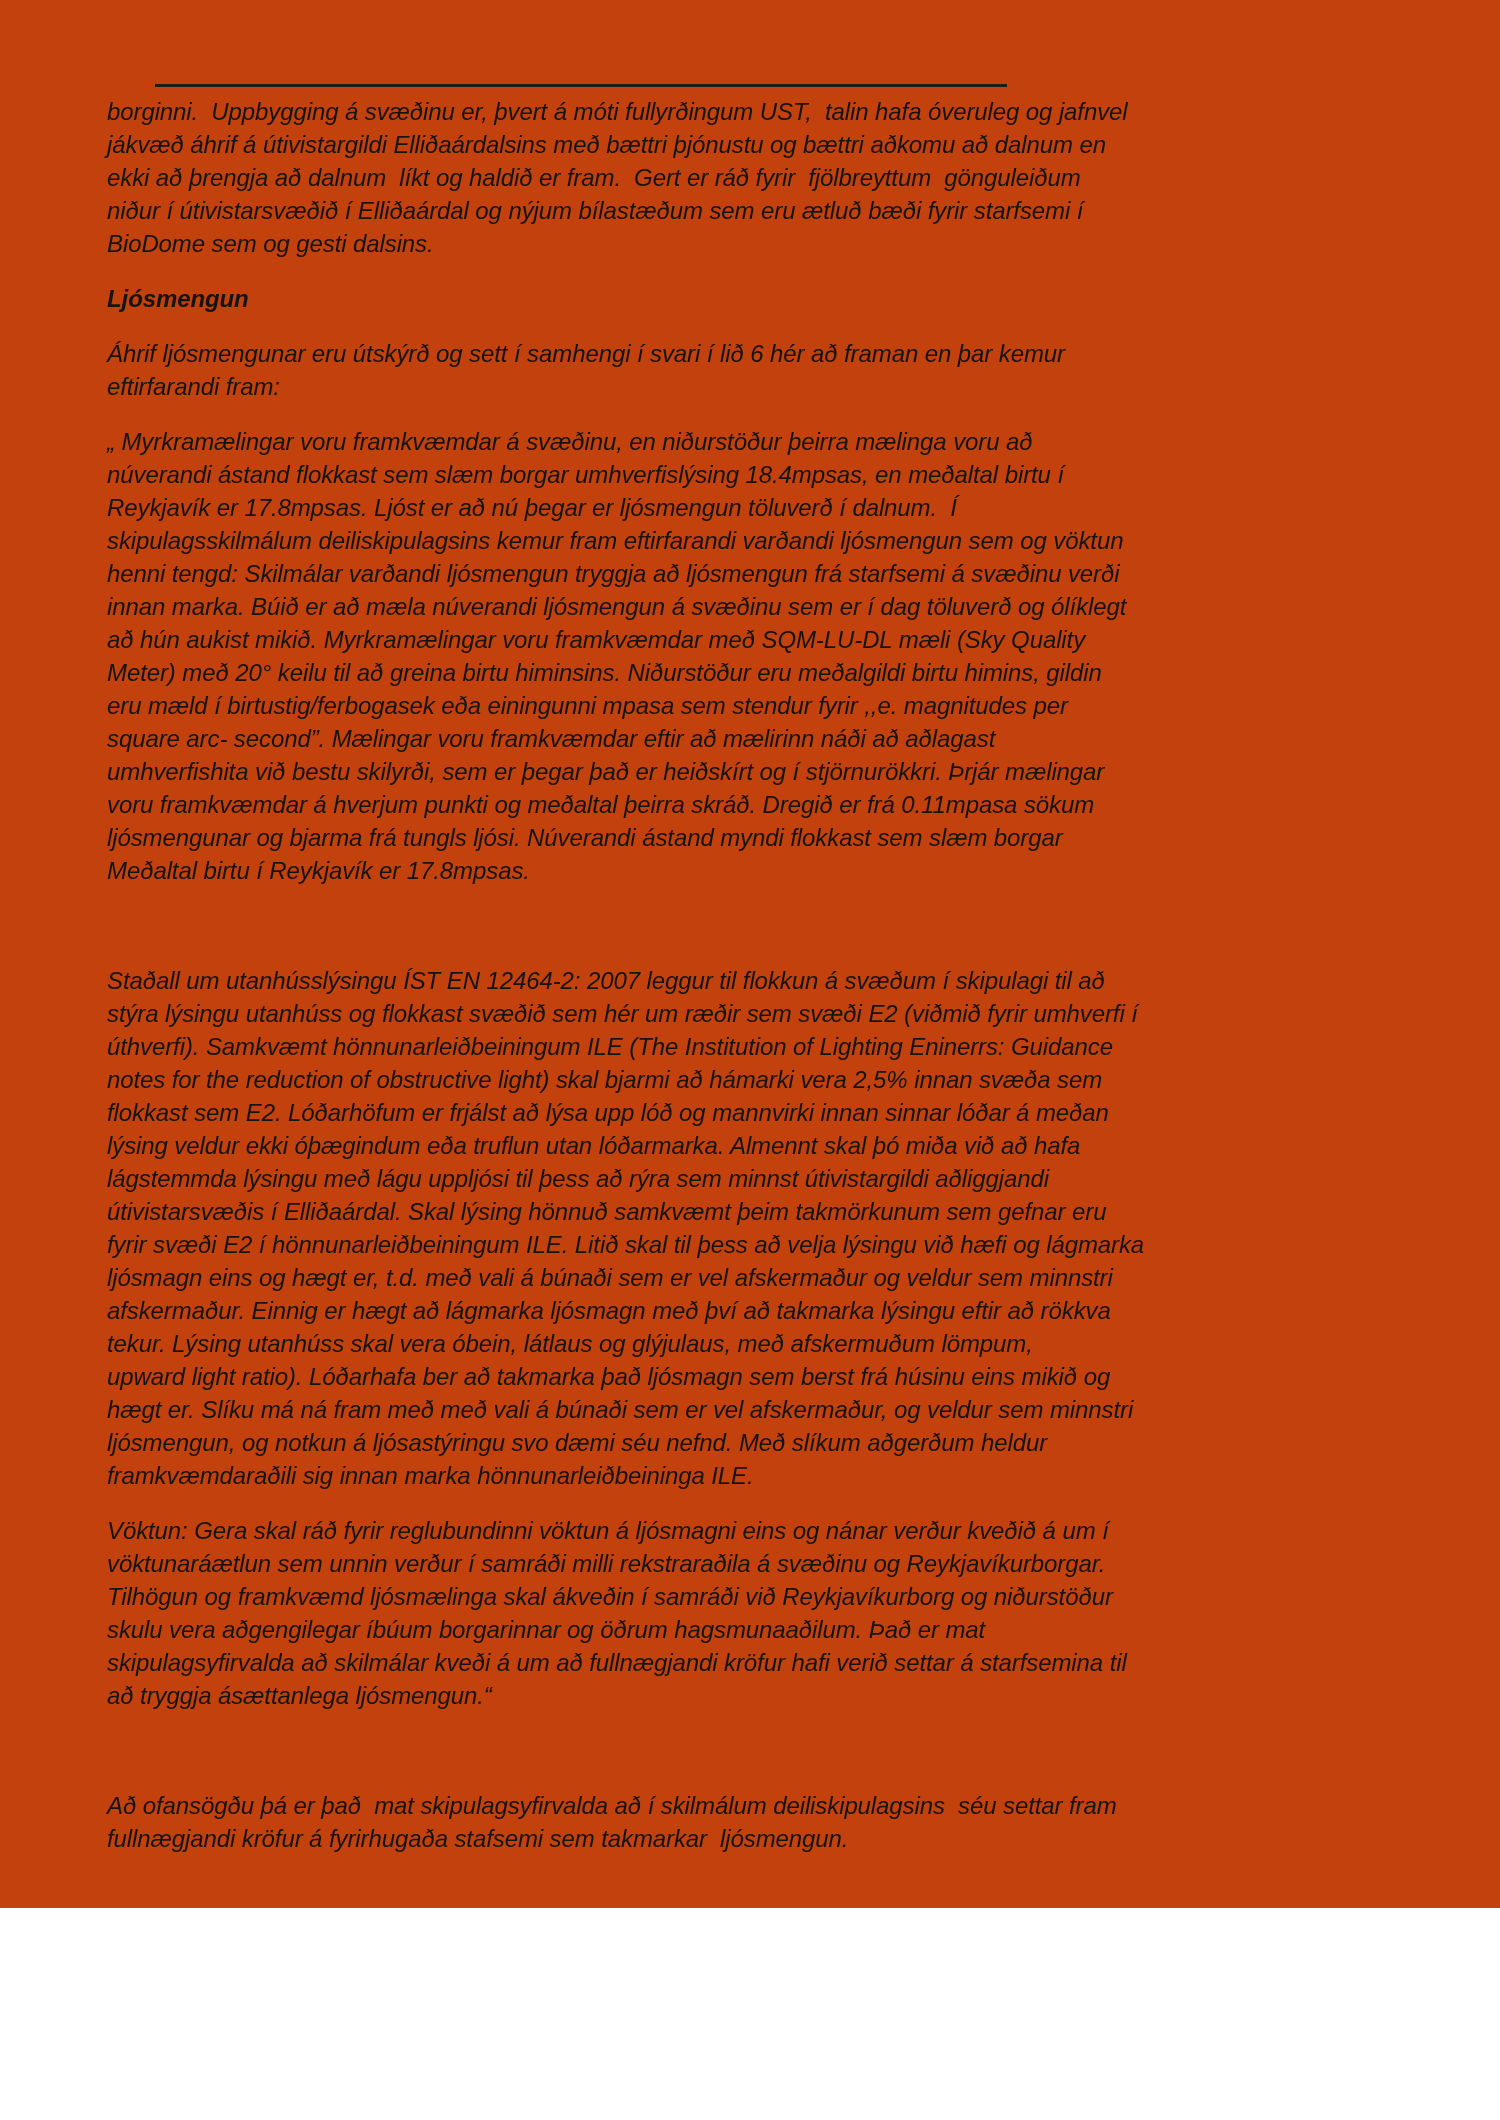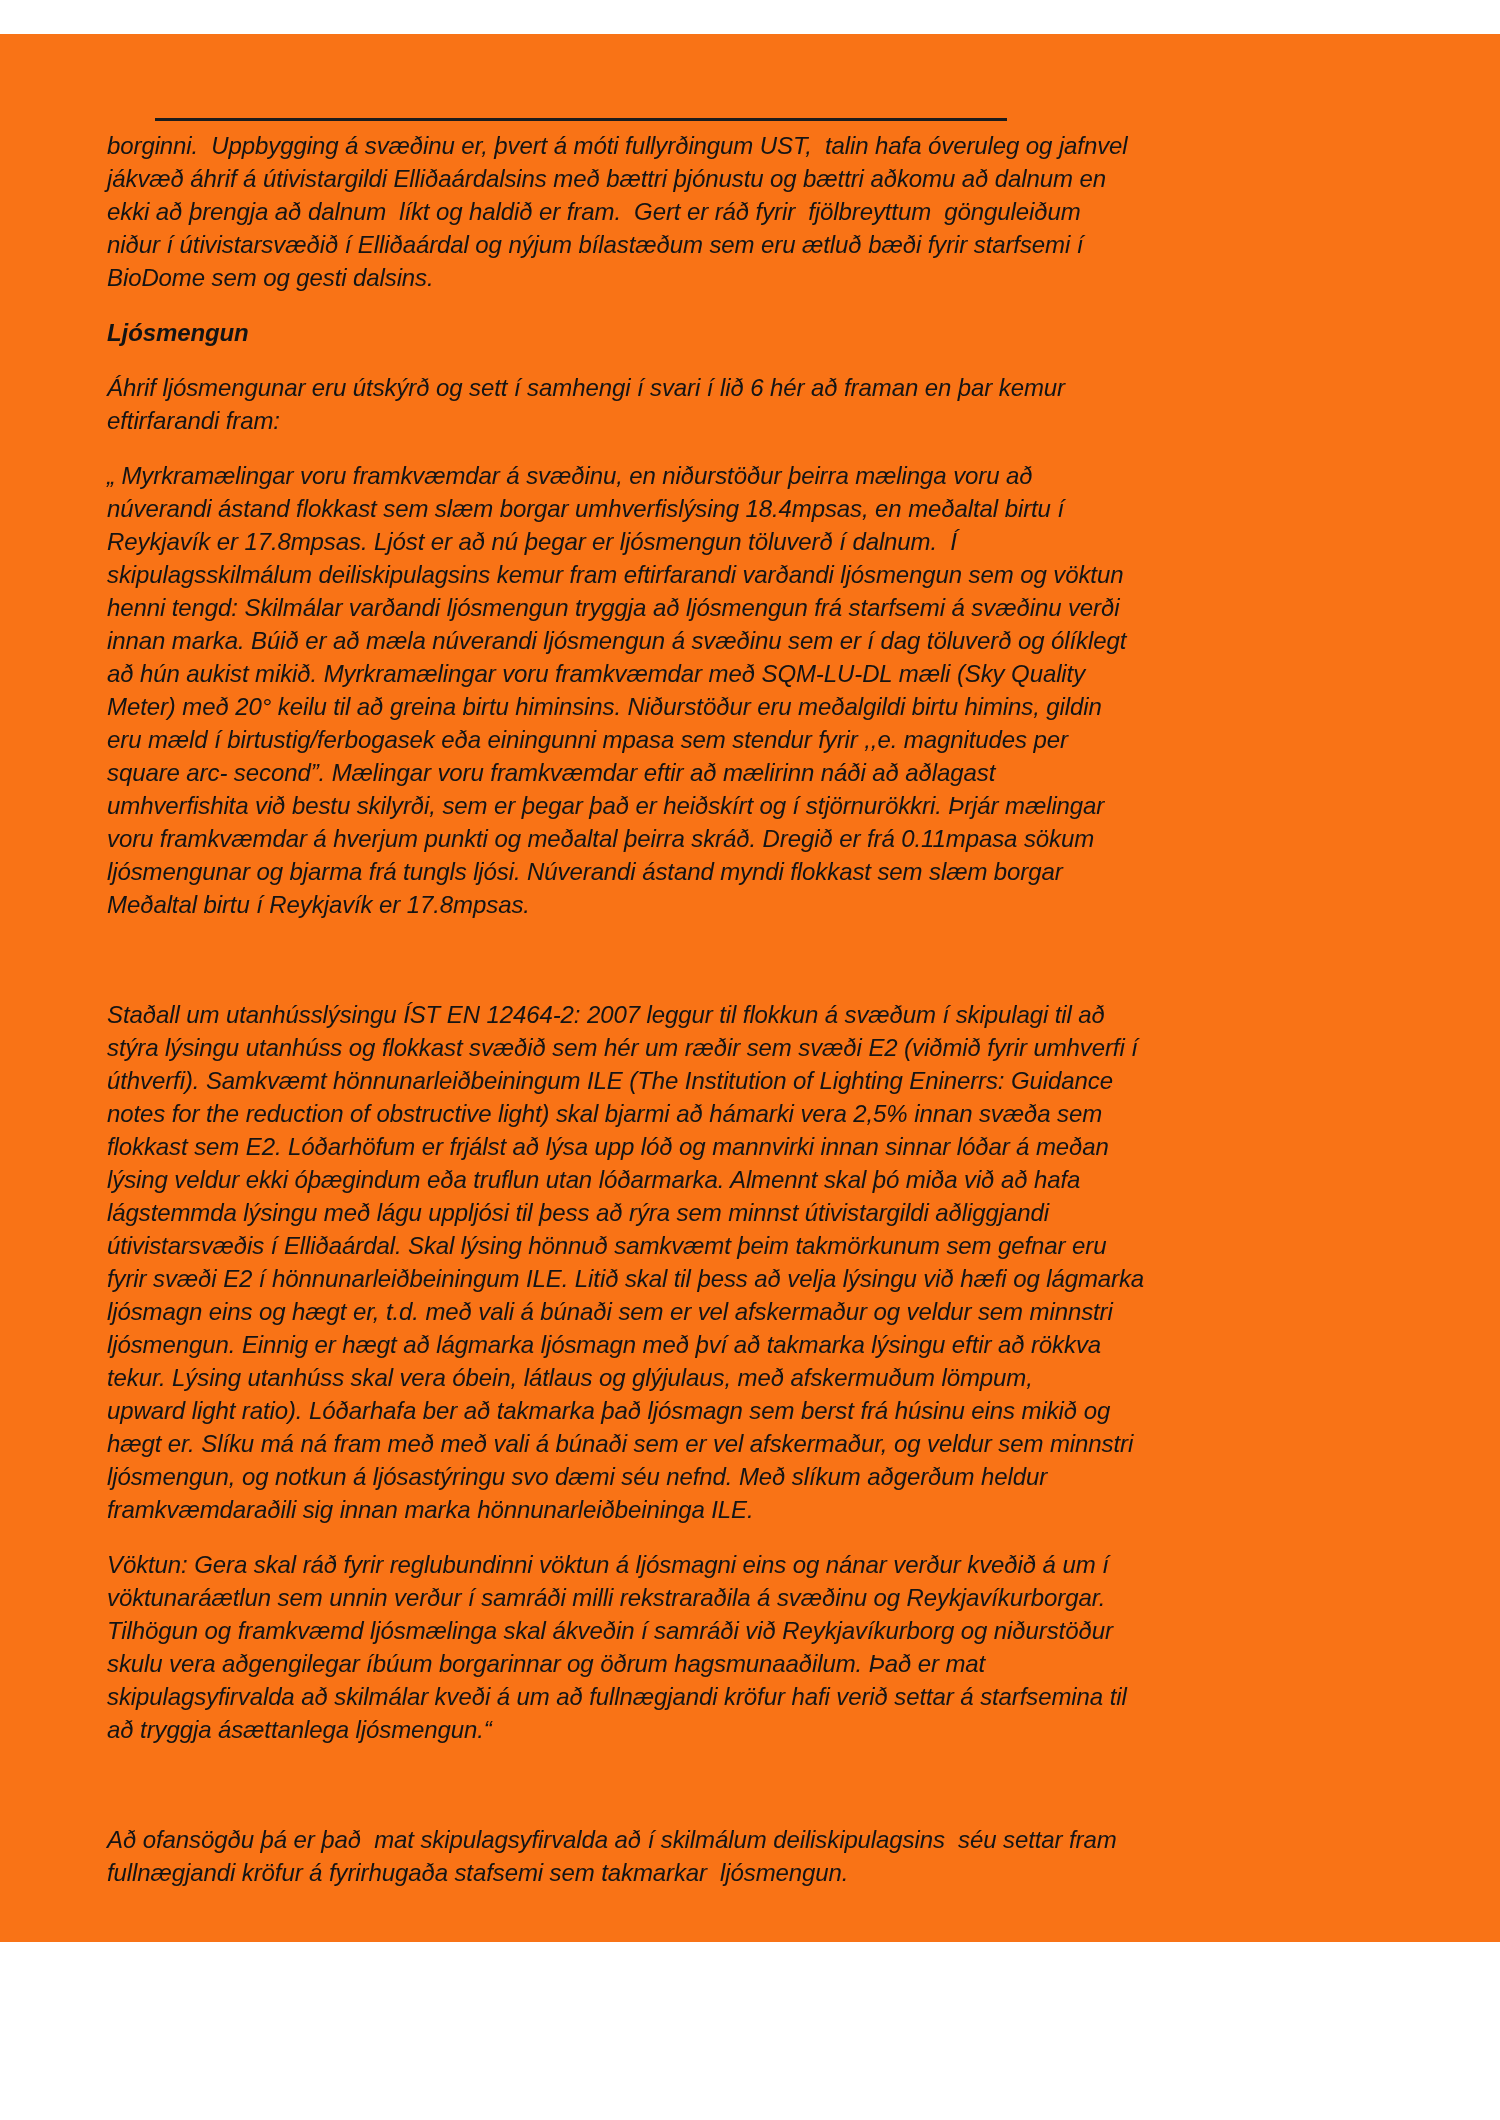--- a/index.html
+++ b/index.html
@@ -1,26 +1,25 @@
 <!DOCTYPE html>
 <html><head>
 <meta charset="utf-8">
 <style>
   * { margin: 0; padding: 0; box-sizing: border-box; }
   html, body { background: #ffffff; }
   .page {
     position: relative;
     width: 1500px;
     height: 1908px;
-    background: #f97316;
+    background: #c2410c;
     font-family: "Liberation Sans", sans-serif;
     font-style: italic;
     color: #141414;
     overflow: hidden;
-    margin-top: 34px;
   }
   .content {
     position: absolute;
     top: 84px;
     left: 107px;
     width: 1255px;
   }
   .top-rule {
     width: 852px;
     margin-left: 48px;
@@ -88,21 +87,21 @@
         <div class="line">Staðall um utanhússlýsingu ÍST EN 12464-2: 2007 leggur til flokkun á svæðum í skipulagi til að</div>
         <div class="line">stýra lýsingu utanhúss og flokkast svæðið sem hér um ræðir sem svæði E2 (viðmið fyrir umhverfi í</div>
         <div class="line">úthverfi). Samkvæmt hönnunarleiðbeiningum ILE (The Institution of Lighting Eninerrs: Guidance</div>
         <div class="line">notes for the reduction of obstructive light) skal bjarmi að hámarki vera 2,5% innan svæða sem</div>
         <div class="line">flokkast sem E2. Lóðarhöfum er frjálst að lýsa upp lóð og mannvirki innan sinnar lóðar á meðan</div>
         <div class="line">lýsing veldur ekki óþægindum eða truflun utan lóðarmarka. Almennt skal þó miða við að hafa</div>
         <div class="line">lágstemmda lýsingu með lágu uppljósi til þess að rýra sem minnst útivistargildi aðliggjandi</div>
         <div class="line">útivistarsvæðis í Elliðaárdal. Skal lýsing hönnuð samkvæmt þeim takmörkunum sem gefnar eru</div>
         <div class="line">fyrir svæði E2 í hönnunarleiðbeiningum ILE. Litið skal til þess að velja lýsingu við hæfi og lágmarka</div>
         <div class="line">ljósmagn eins og hægt er, t.d. með vali á búnaði sem er vel afskermaður og veldur sem minnstri</div>
-        <div class="line">ljósmengun. Einnig er hægt að lágmarka ljósmagn með því að takmarka lýsingu eftir að rökkva</div>
+        <div class="line">afskermaður. Einnig er hægt að lágmarka ljósmagn með því að takmarka lýsingu eftir að rökkva</div>
         <div class="line">tekur. Lýsing utanhúss skal vera óbein, látlaus og glýjulaus, með afskermuðum lömpum,</div>
         <div class="line">upward light ratio). Lóðarhafa ber að takmarka það ljósmagn sem berst frá húsinu eins mikið og</div>
         <div class="line">hægt er. Slíku má ná fram með með vali á búnaði sem er vel afskermaður, og veldur sem minnstri</div>
         <div class="line">ljósmengun, og notkun á ljósastýringu svo dæmi séu nefnd. Með slíkum aðgerðum heldur</div>
         <div class="line">framkvæmdaraðili sig innan marka hönnunarleiðbeininga ILE.</div>
       </div>
       <div class="paragraph body">
         <div class="line">Vöktun: Gera skal ráð fyrir reglubundinni vöktun á ljósmagni eins og nánar verður kveðið á um í</div>
         <div class="line">vöktunaráætlun sem unnin verður í samráði milli rekstraraðila á svæðinu og Reykjavíkurborgar.</div>
         <div class="line">Tilhögun og framkvæmd ljósmælinga skal ákveðin í samráði við Reykjavíkurborg og niðurstöður</div>

